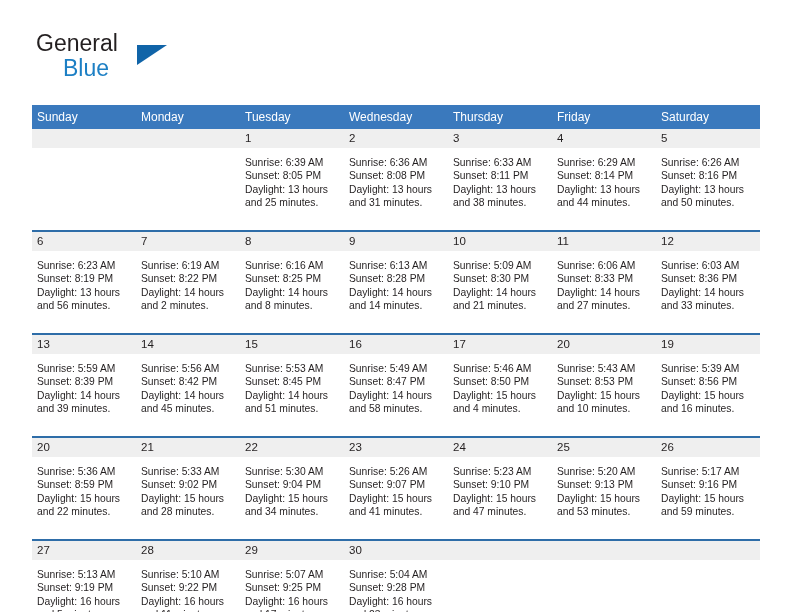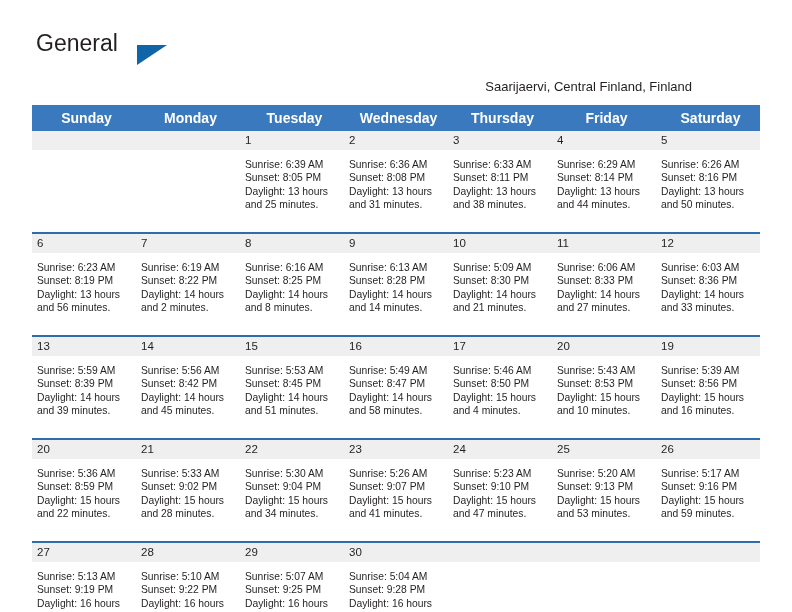--- a/index.html
+++ b/index.html
@@ -77,23 +77,23 @@
     position: absolute;
     left: 32px;
     top: 105px;
     width: 728px;
     border-collapse: collapse;
     table-layout: fixed;
   }
   .cal th {
     background: #3a79bd;
     color: #ffffff;
-    font-size: 14px;
-    font-weight: bold;
-    text-align: center;
+    font-size: 12px;
+    font-weight: normal;
+    text-align: left;
     padding: 5px 0 5px 5px;
     height: 10px;
   }
   .cal td {
     vertical-align: top;
     padding: 0;
     border-top: 2px solid #2e6da8;
     width: 104px;
   }
   .cal tr.week-first td { border-top: none; }
@@ -119,24 +119,24 @@
   .details div { white-space: nowrap; }
   .details.empty { visibility: hidden; }
 </style>
 </head>
 <body>
 
 <div class="page">
 
   <div class="brand">
     <div class="brand-line1">General</div>
+    <div class="brand-line2">Blue</div>
     <div class="brand-tri"></div>
   </div>
 
-  <div class="subtitle">Saarijaervi, Central Finland, Finland</div>
 
   <table class="cal">
     <thead>
       <tr>
         <th>Sunday</th>
         <th>Monday</th>
         <th>Tuesday</th>
         <th>Wednesday</th>
         <th>Thursday</th>
         <th>Friday</th>

